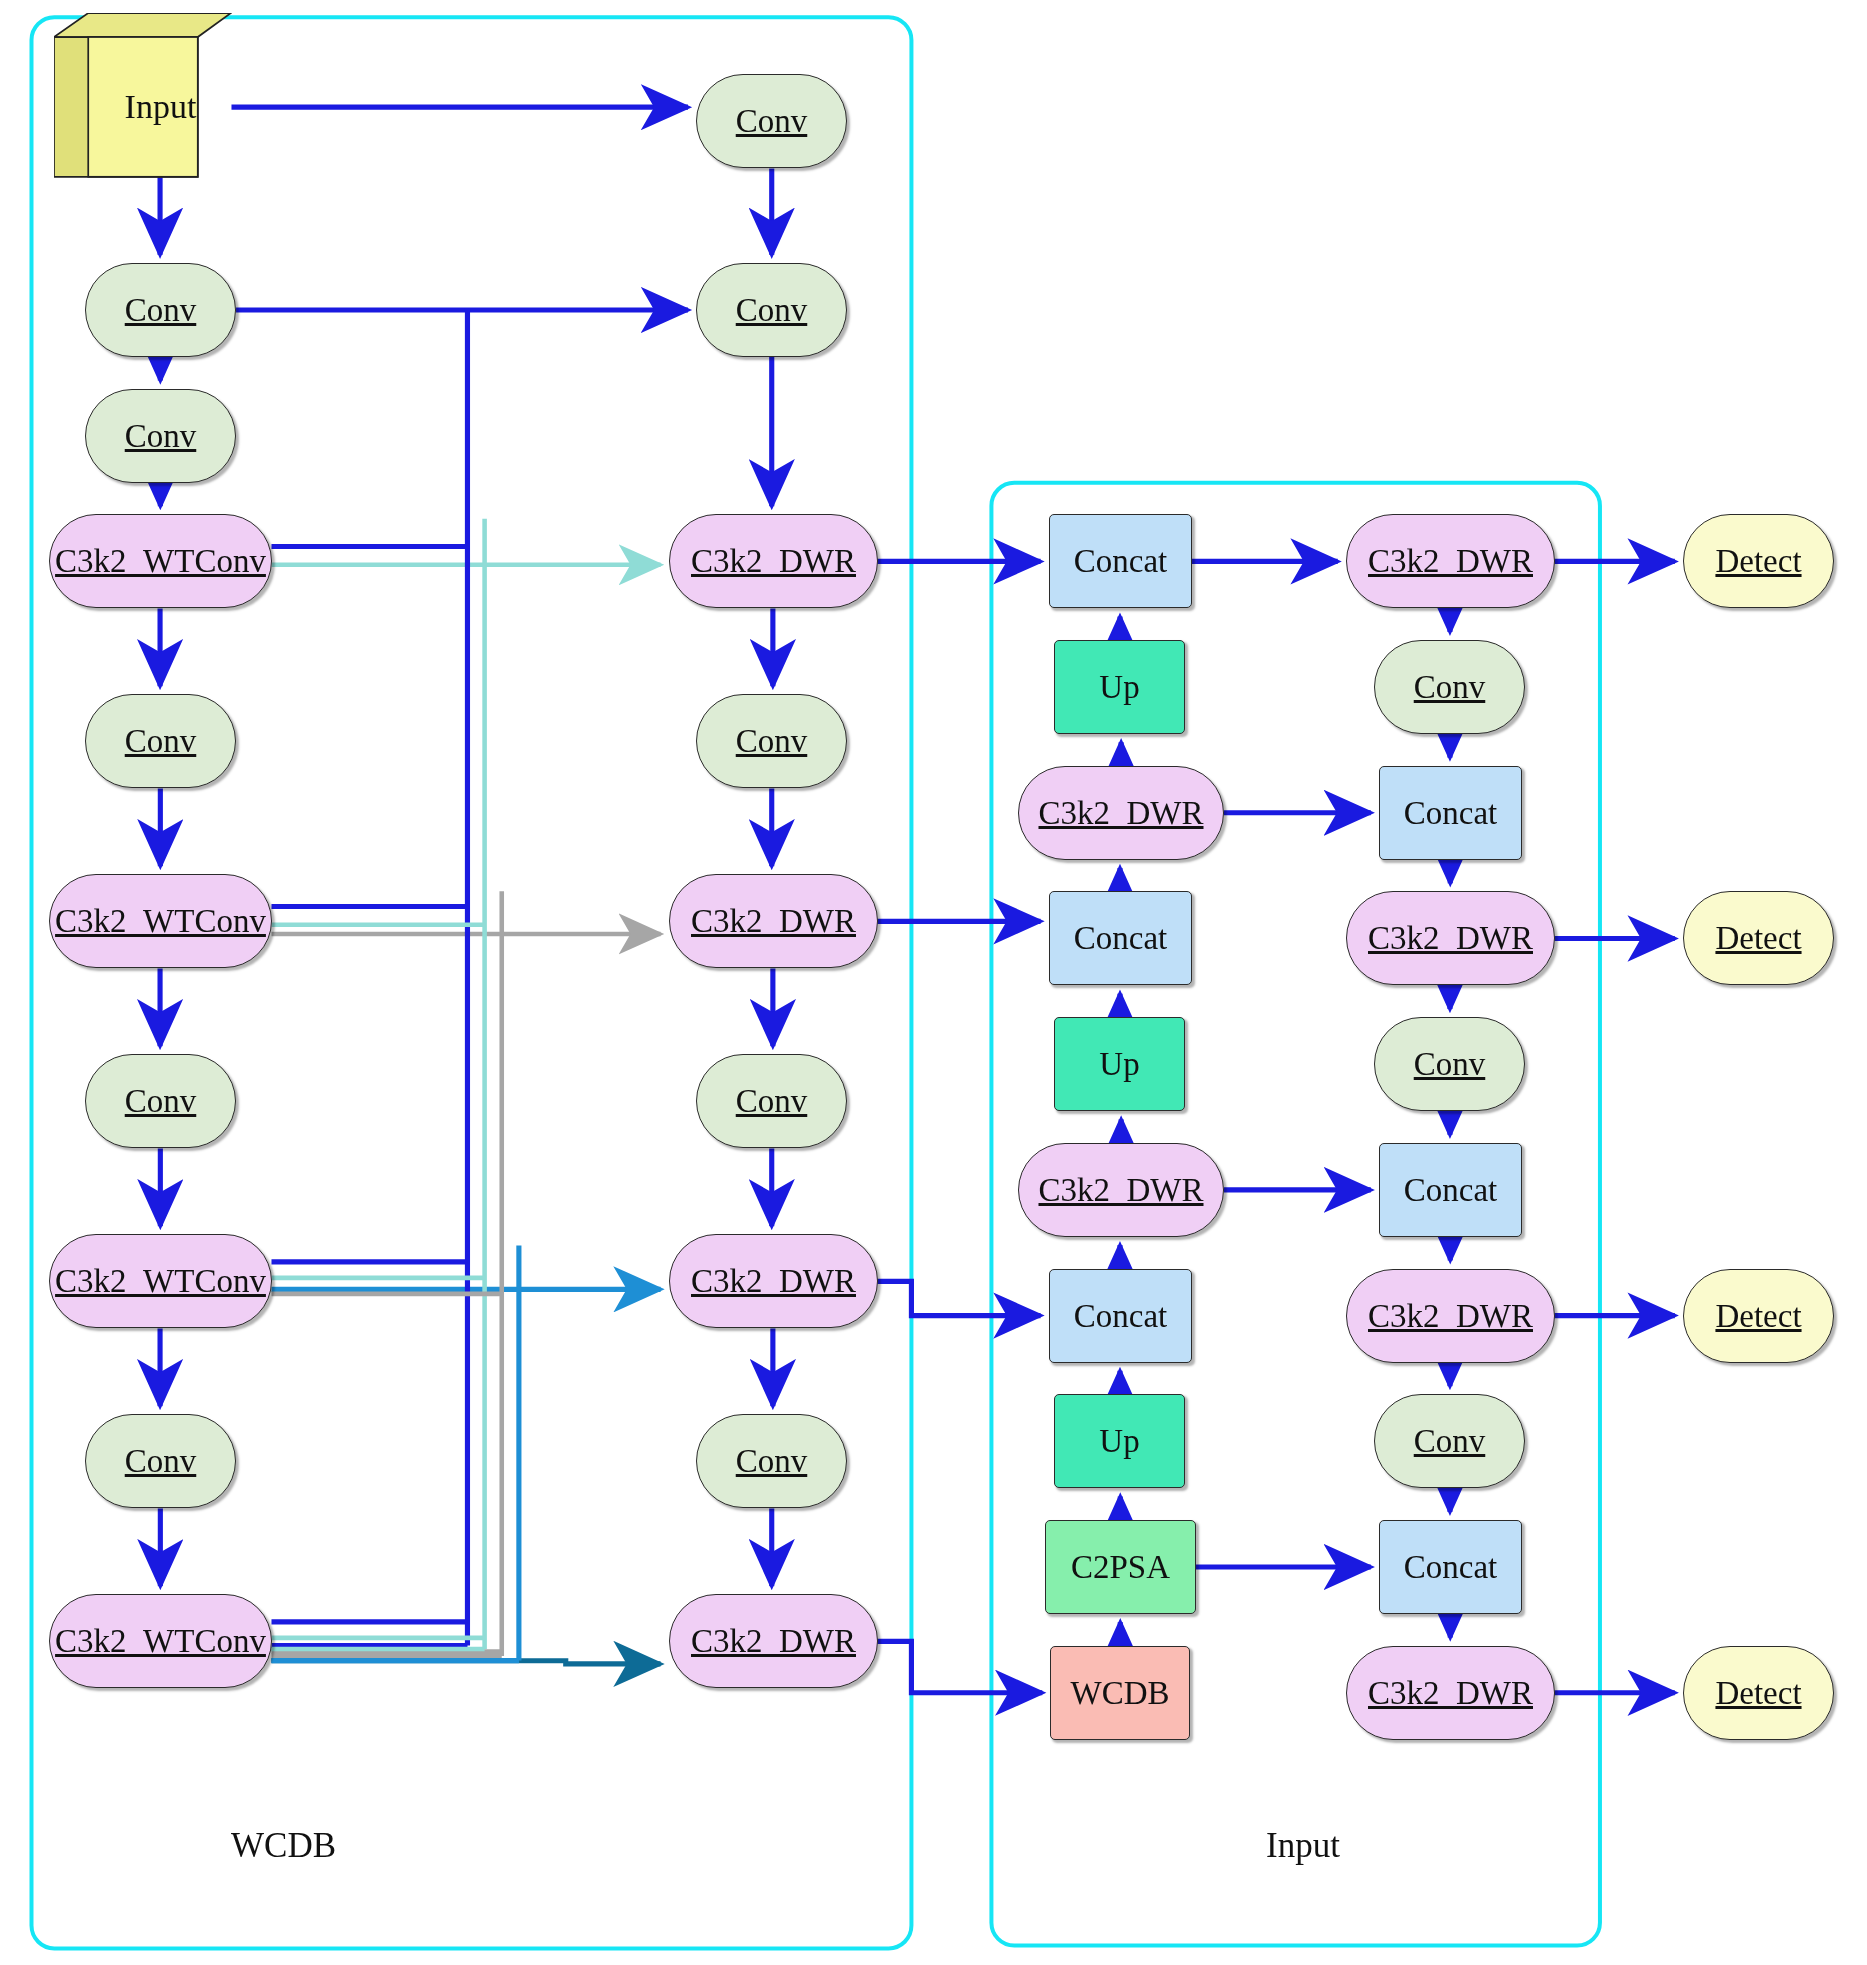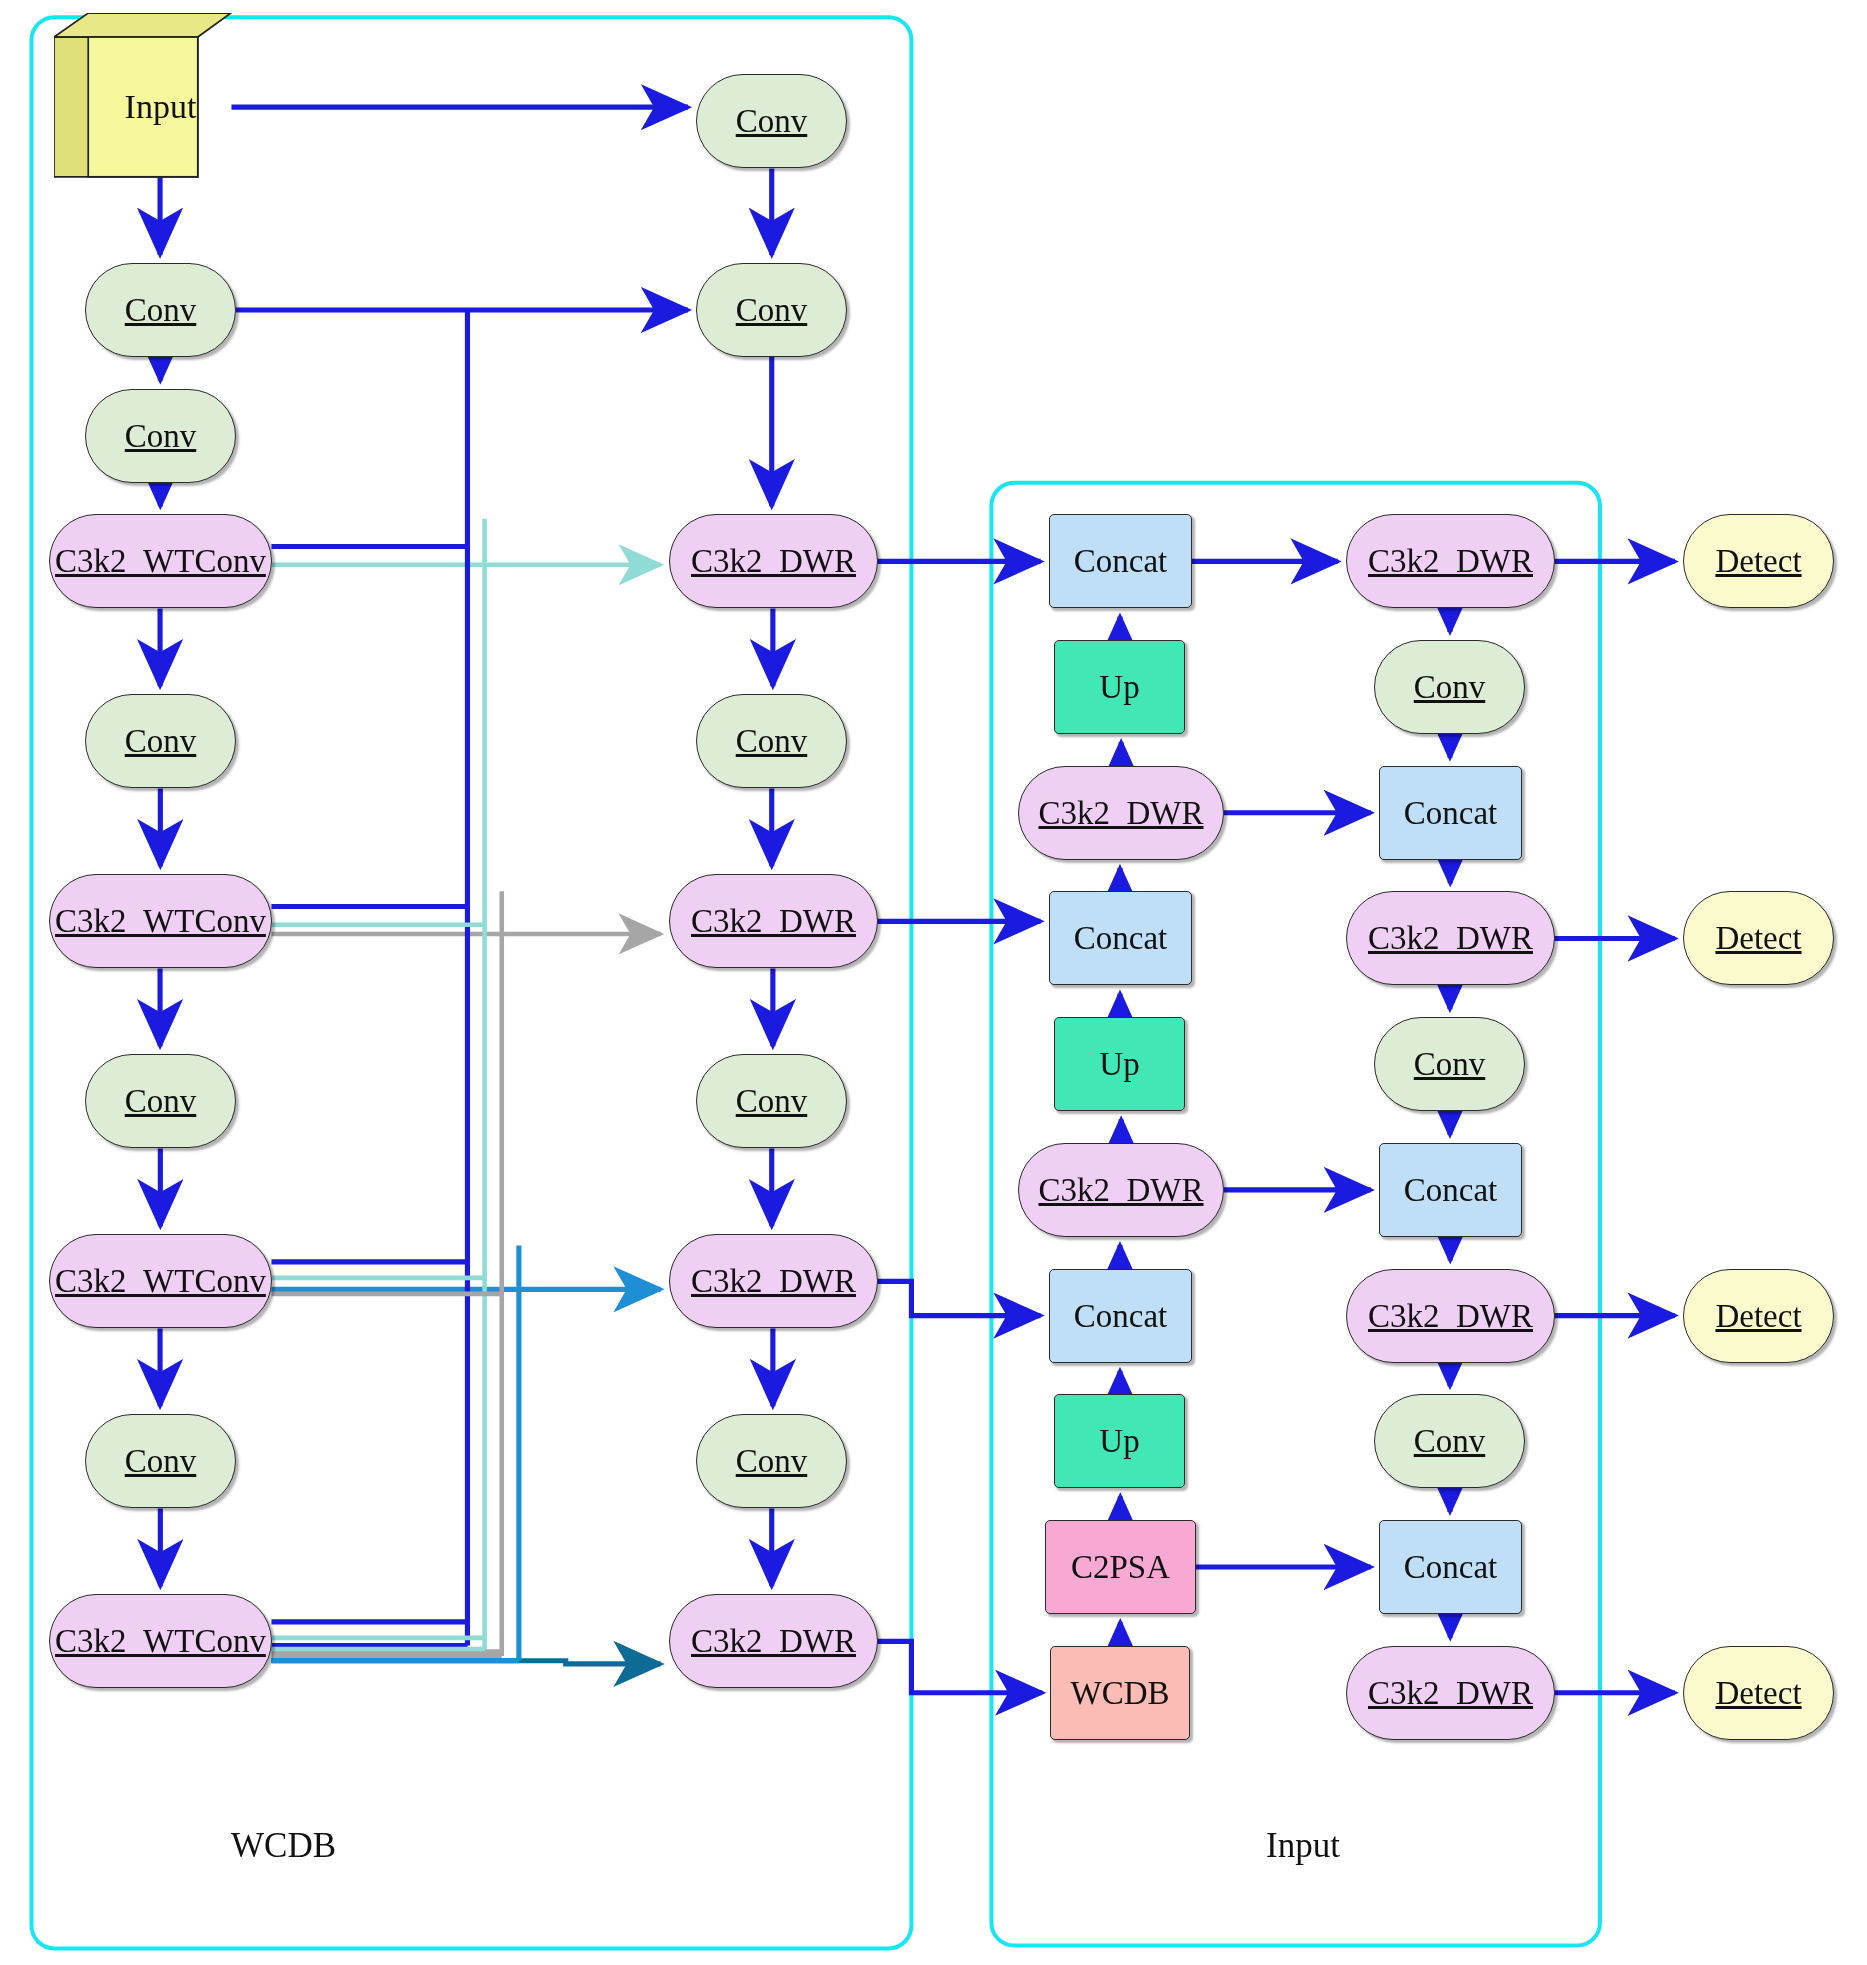--- a/index.html
+++ b/index.html
@@ -199,21 +199,21 @@
       </div>
       <div class="node pill" style="left: 1018px; top: 1143px; width: 206px; height: 94px; font-size: 33px; background: rgb(240, 207, 245);">
         <span>C3k2_DWR</span>
       </div>
       <div class="node soft" style="left: 1049px; top: 1269px; width: 143px; height: 94px; font-size: 33px; background: rgb(191, 223, 248);">
         <span>Concat</span>
       </div>
       <div class="node soft" style="left: 1054px; top: 1394px; width: 131px; height: 94px; font-size: 33px; background: rgb(65, 232, 181);">
         <span>Up</span>
       </div>
-      <div class="node soft" style="left: 1045px; top: 1520px; width: 151px; height: 94px; font-size: 33px; background: #f9a8d4;">
+      <div class="node soft" style="left: 1045px; top: 1520px; width: 151px; height: 94px; font-size: 33px; background: #86efac;">
         <span>C2PSA</span>
       </div>
       <div class="node soft" style="left: 1050px; top: 1646px; width: 140px; height: 94px; font-size: 33px; background: rgb(250, 188, 180);">
         <span>WCDB</span>
       </div>
       <div class="node pill" style="left: 1346px; top: 514px; width: 209px; height: 94px; font-size: 33px; background: rgb(240, 207, 245);">
         <span>C3k2_DWR</span>
       </div>
       <div class="node pill" style="left: 1374px; top: 640px; width: 151px; height: 94px; font-size: 33px; background: rgb(221, 236, 213);">
         <span>Conv</span>

